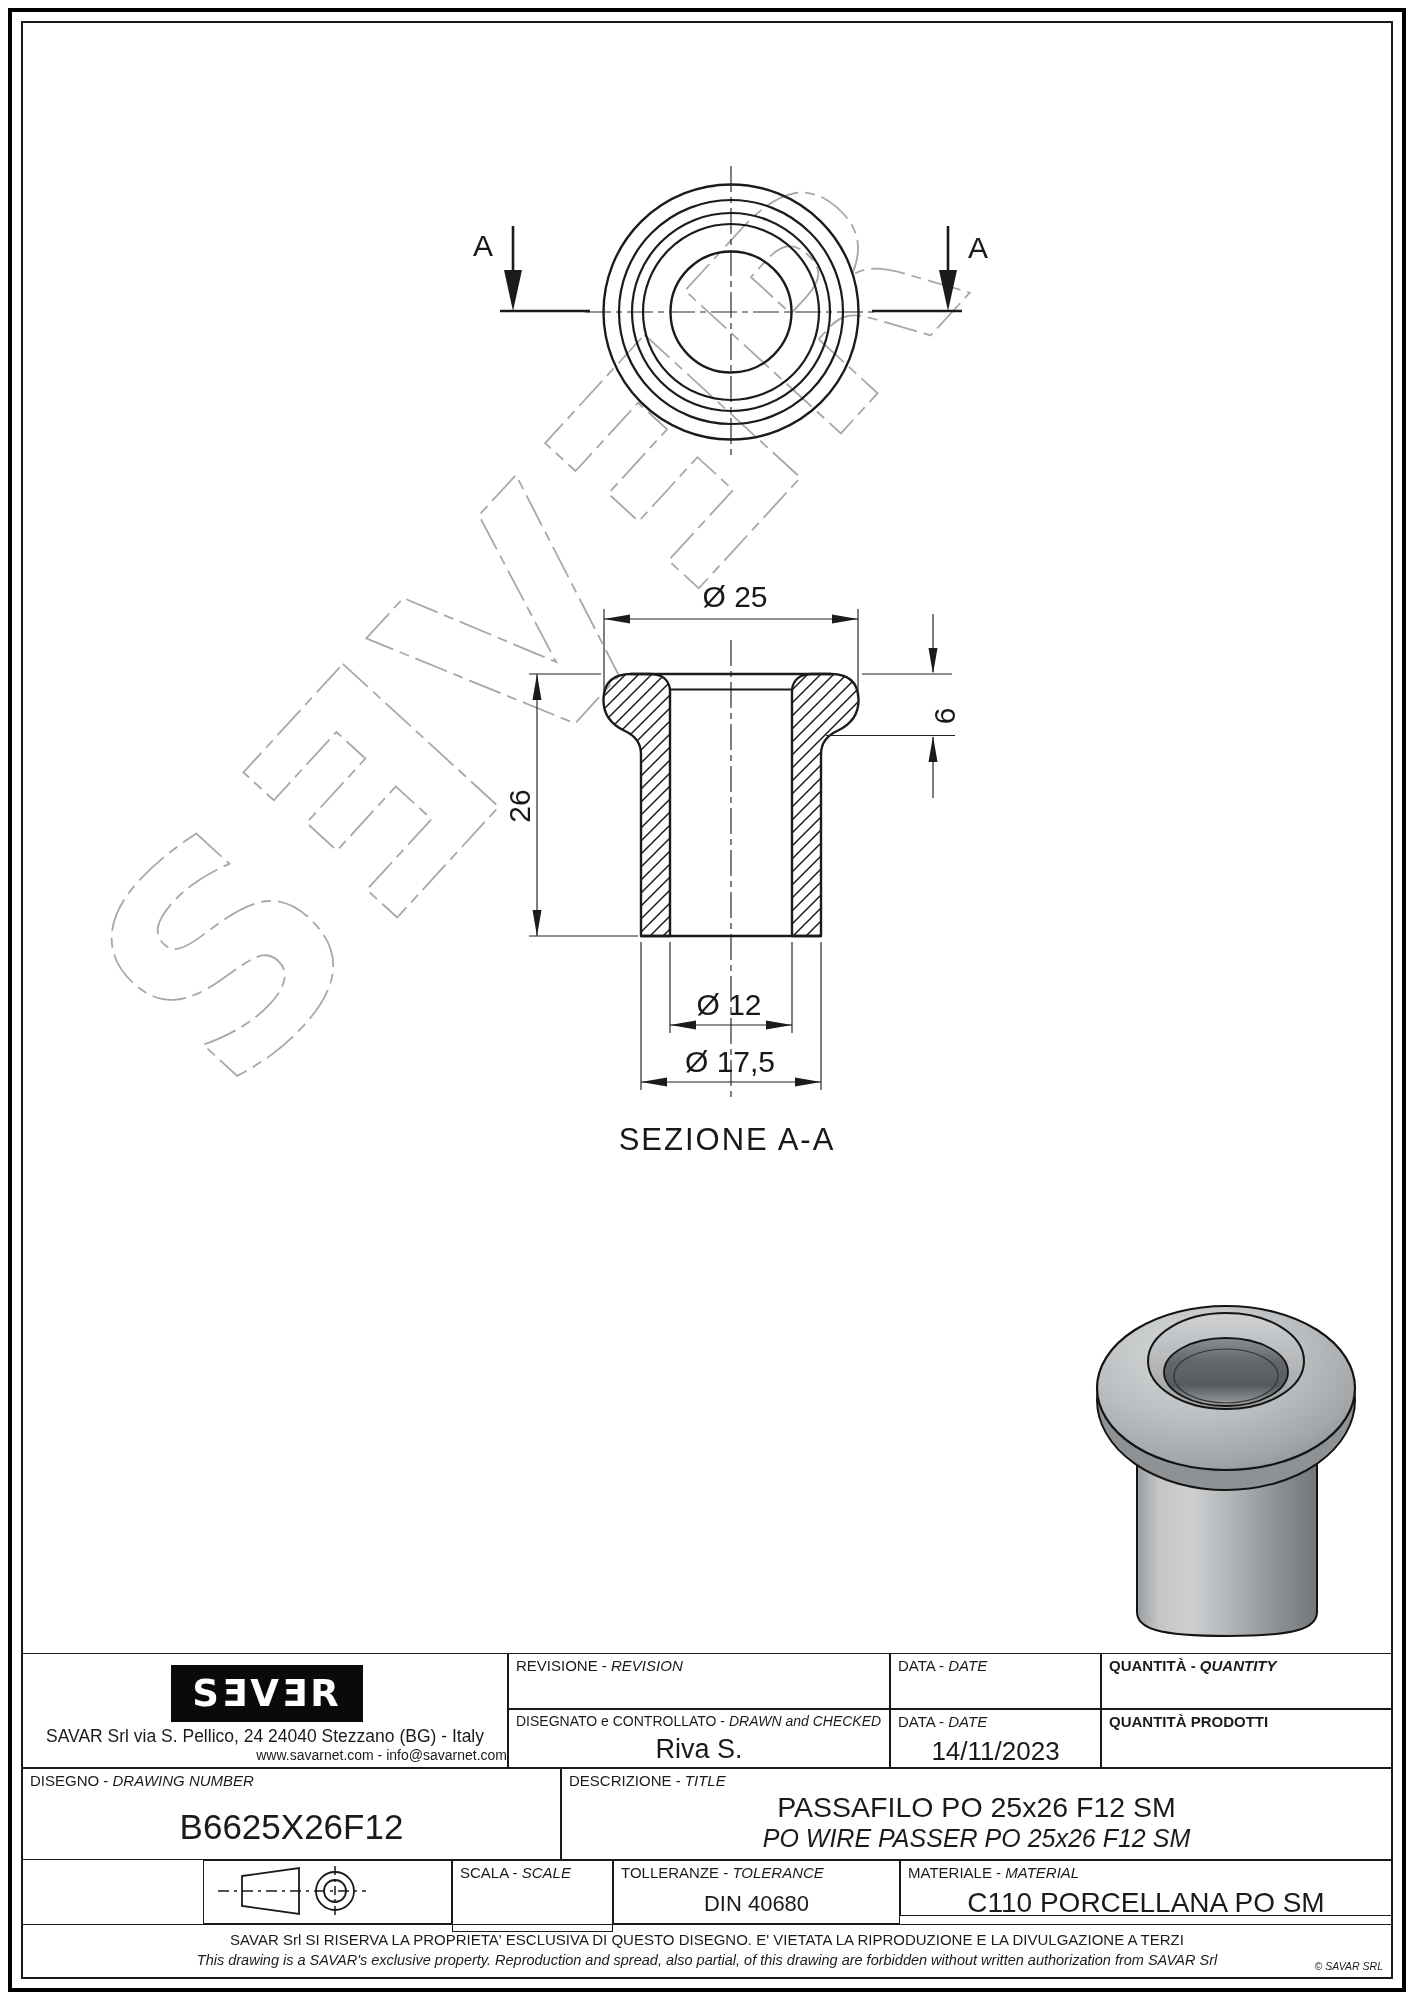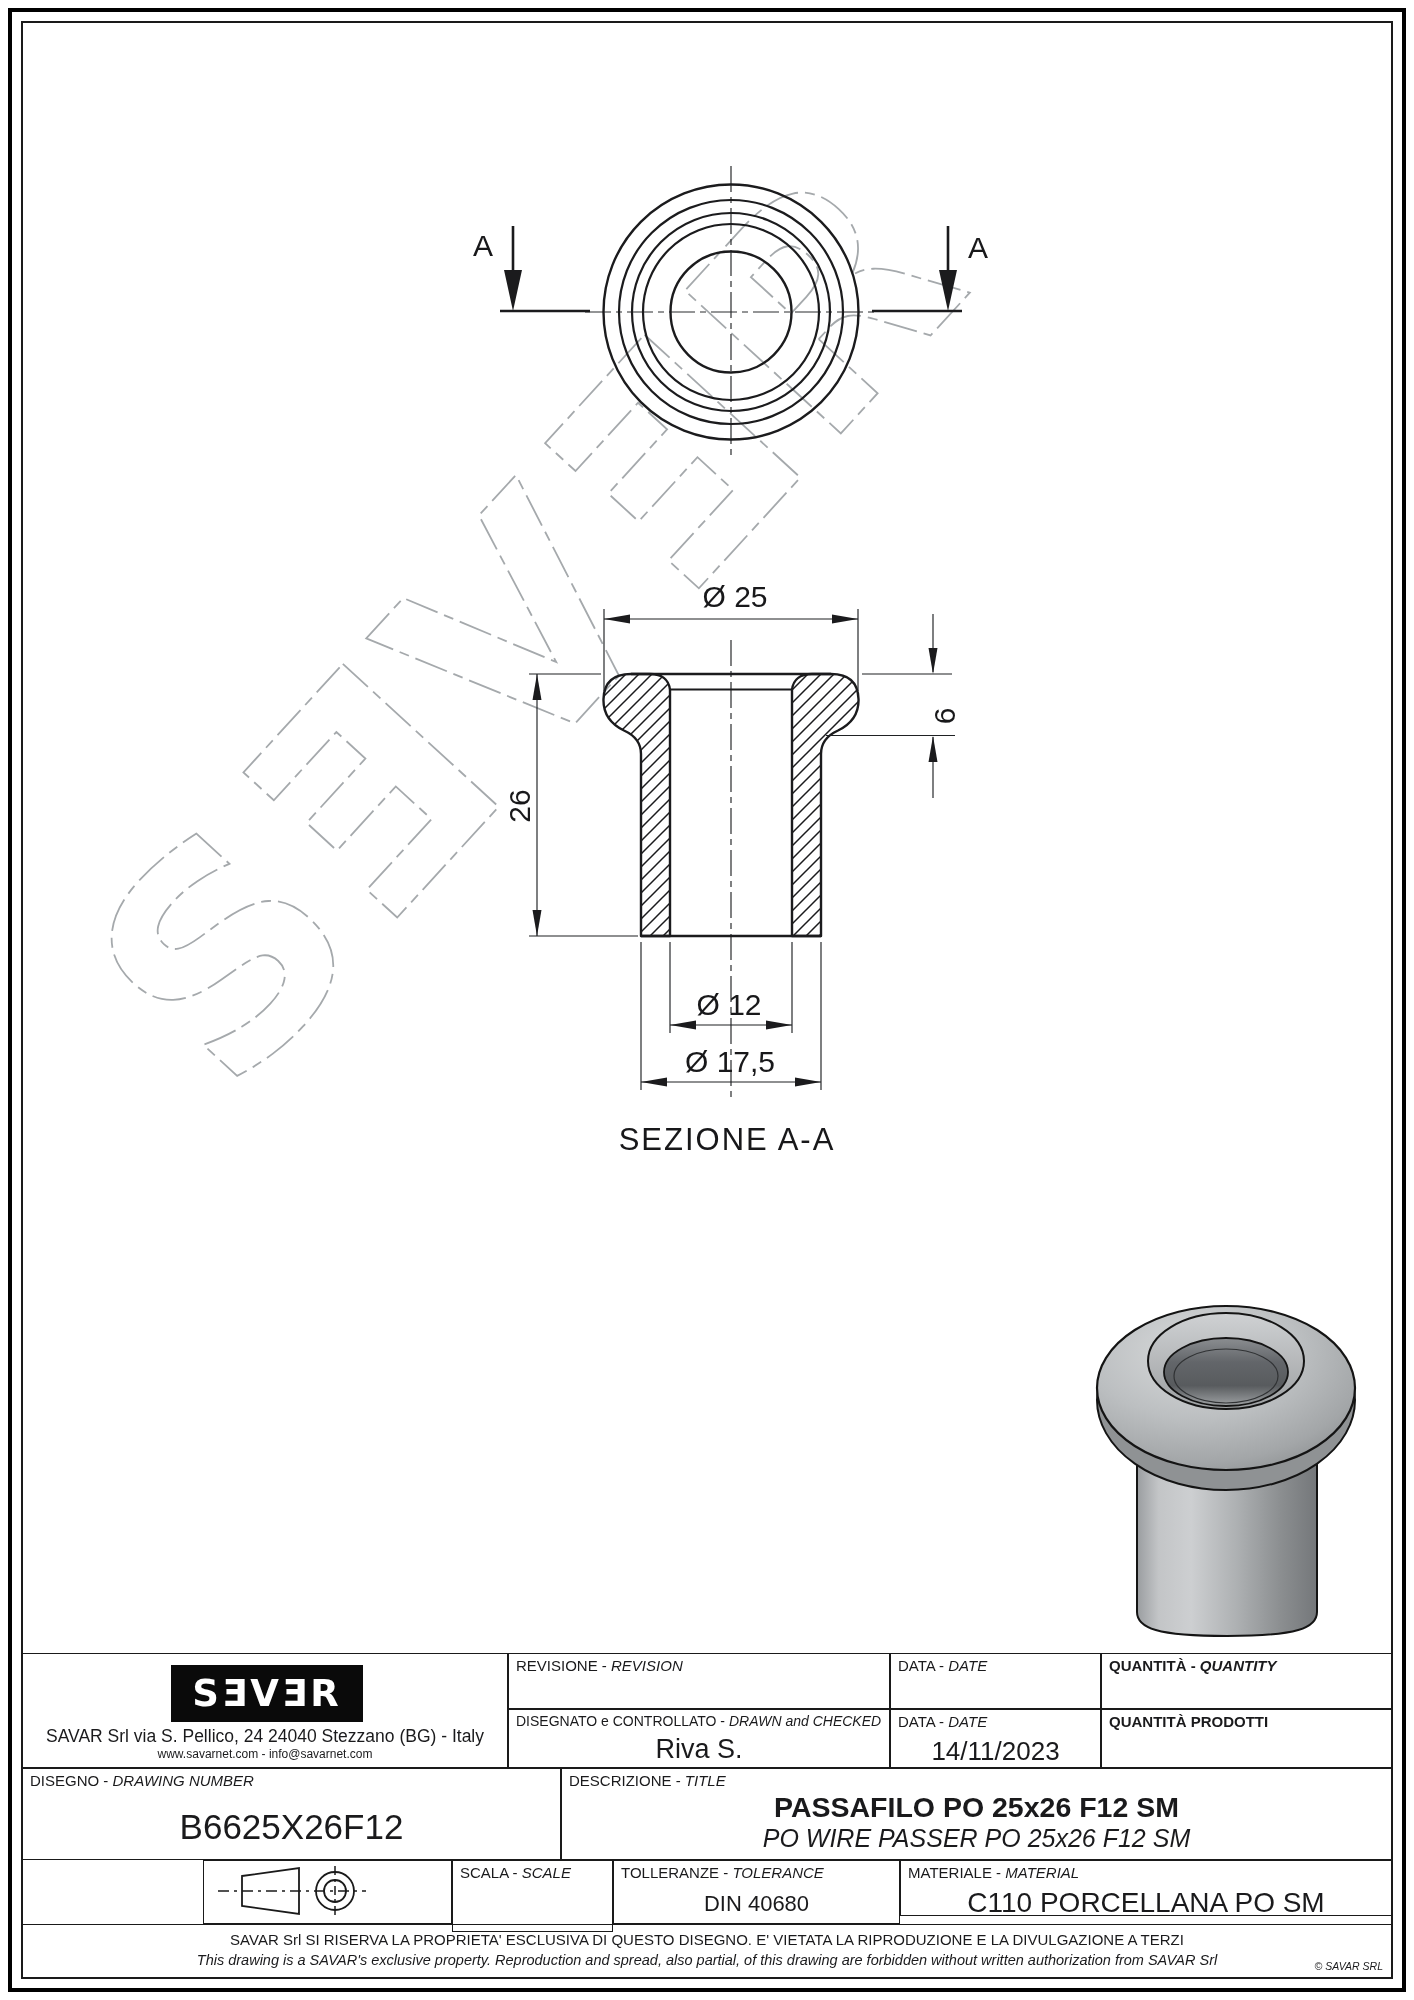--- a/index.html
+++ b/index.html
@@ -154,21 +154,21 @@
   </svg>
 
   <div id="tb">
 
     <div class="cell" style="left:0;top:0;width:486px;height:115px;">
       <div style="position:absolute;left:148px;top:11px;width:192px;height:57px;background:#0a0a0a;
                   display:flex;align-items:center;justify-content:center;">
         <span style="color:#fff;font-family:'DejaVu Sans',sans-serif;font-weight:bold;font-size:37px;letter-spacing:3px;">SƎVƎR</span>
       </div>
       <div class="val" style="top:72px;font-size:17.5px;">SAVAR Srl via S. Pellico, 24  24040 Stezzano (BG) - Italy</div>
-      <div class="val" style="top:93px;font-size:12px;">www.savarnet.com  -  info@savarnet.com</div>
+      <div class="val" style="top:93px;font-size:14px;text-align:right;">www.savarnet.com  -  info@savarnet.com</div>
     </div>
 
     <div class="cell" style="left:486px;top:0;width:382px;height:56px;">
       <div class="lbl"><span>REVISIONE - </span><i>REVISION</i></div>
       <div class="val" style="top:26px;font-size:24px;"></div>
     </div>
     <div class="cell" style="left:868px;top:0;width:211px;height:56px;">
       <div class="lbl"><span>DATA - </span><i>DATE</i></div>
       <div class="val" style="top:26px;font-size:24px;"></div>
     </div>
@@ -189,21 +189,21 @@
       <div class="lbl" style="font-weight:bold;">QUANTITÀ  PRODOTTI</div>
       <div class="val" style="top:26px;font-size:24px;"></div>
     </div>
 
     <div class="cell" style="left:0;top:115px;width:539px;height:92px;">
       <div class="lbl"><span>DISEGNO - </span><i>DRAWING NUMBER</i></div>
       <div class="val" style="top:38px;font-size:35px;">B6625X26F12</div>
     </div>
     <div class="cell" style="left:539px;top:115px;width:831px;height:92px;">
       <div class="lbl"><span>DESCRIZIONE - </span><i>TITLE</i></div>
-      <div class="val" style="top:22px;font-size:28.5px;font-weight:bold;">PASSAFILO PO 25x26 F12 SM</div>
+      <div class="val" style="top:22px;font-size:28.5px;">PASSAFILO PO 25x26 F12 SM</div>
       <div class="val" style="top:55px;font-size:25px;font-style:italic;">PO WIRE PASSER PO 25x26 F12 SM</div>
     </div>
 
     <div class="cell" style="left:181px;top:207px;width:249px;height:64px;">
       <svg width="246" height="61" viewBox="0 0 246 61">
         <line x1="14" y1="30" x2="162" y2="30" stroke="#1a1a1a" stroke-width="1.5" stroke-dasharray="11 5 3 5"></line>
         <polygon points="38,15 95,7 95,53 38,45" fill="none" stroke="#1a1a1a" stroke-width="1.8"></polygon>
         <circle cx="131" cy="30" r="19" fill="none" stroke="#1a1a1a" stroke-width="1.8"></circle>
         <circle cx="131" cy="30" r="11" fill="none" stroke="#1a1a1a" stroke-width="1.8"></circle>
         <line x1="131" y1="5" x2="131" y2="55" stroke="#1a1a1a" stroke-width="1.5" stroke-dasharray="9 4 3 4"></line>

